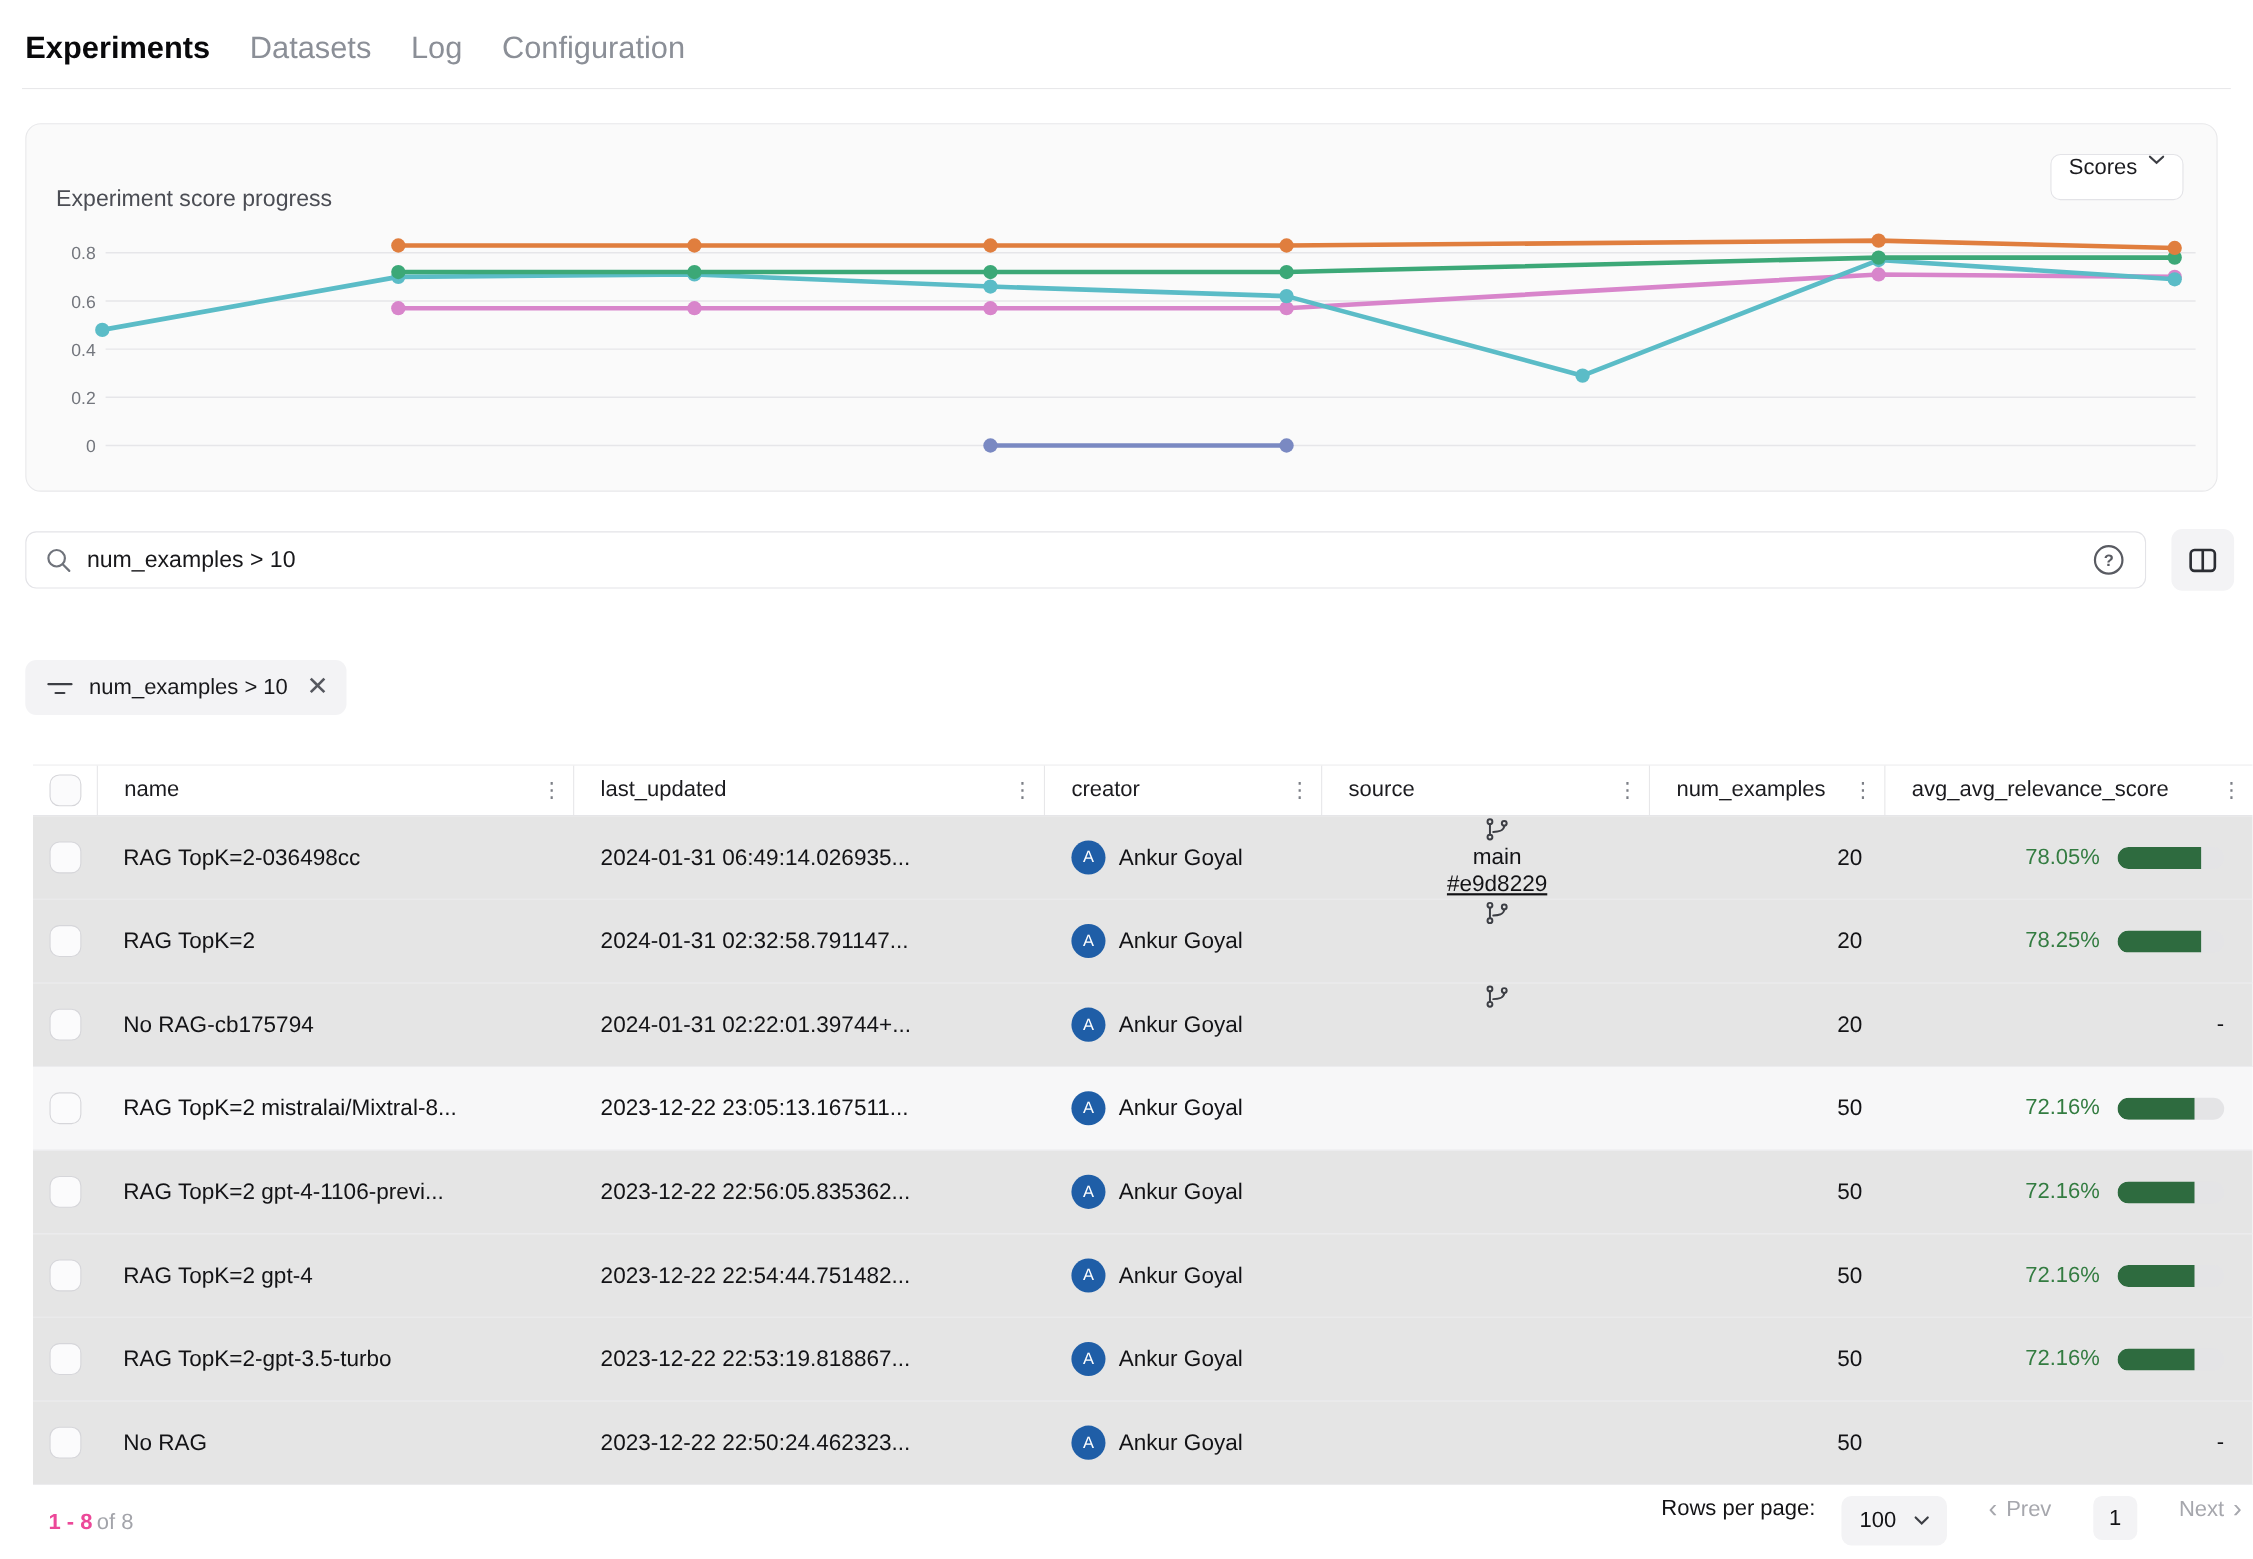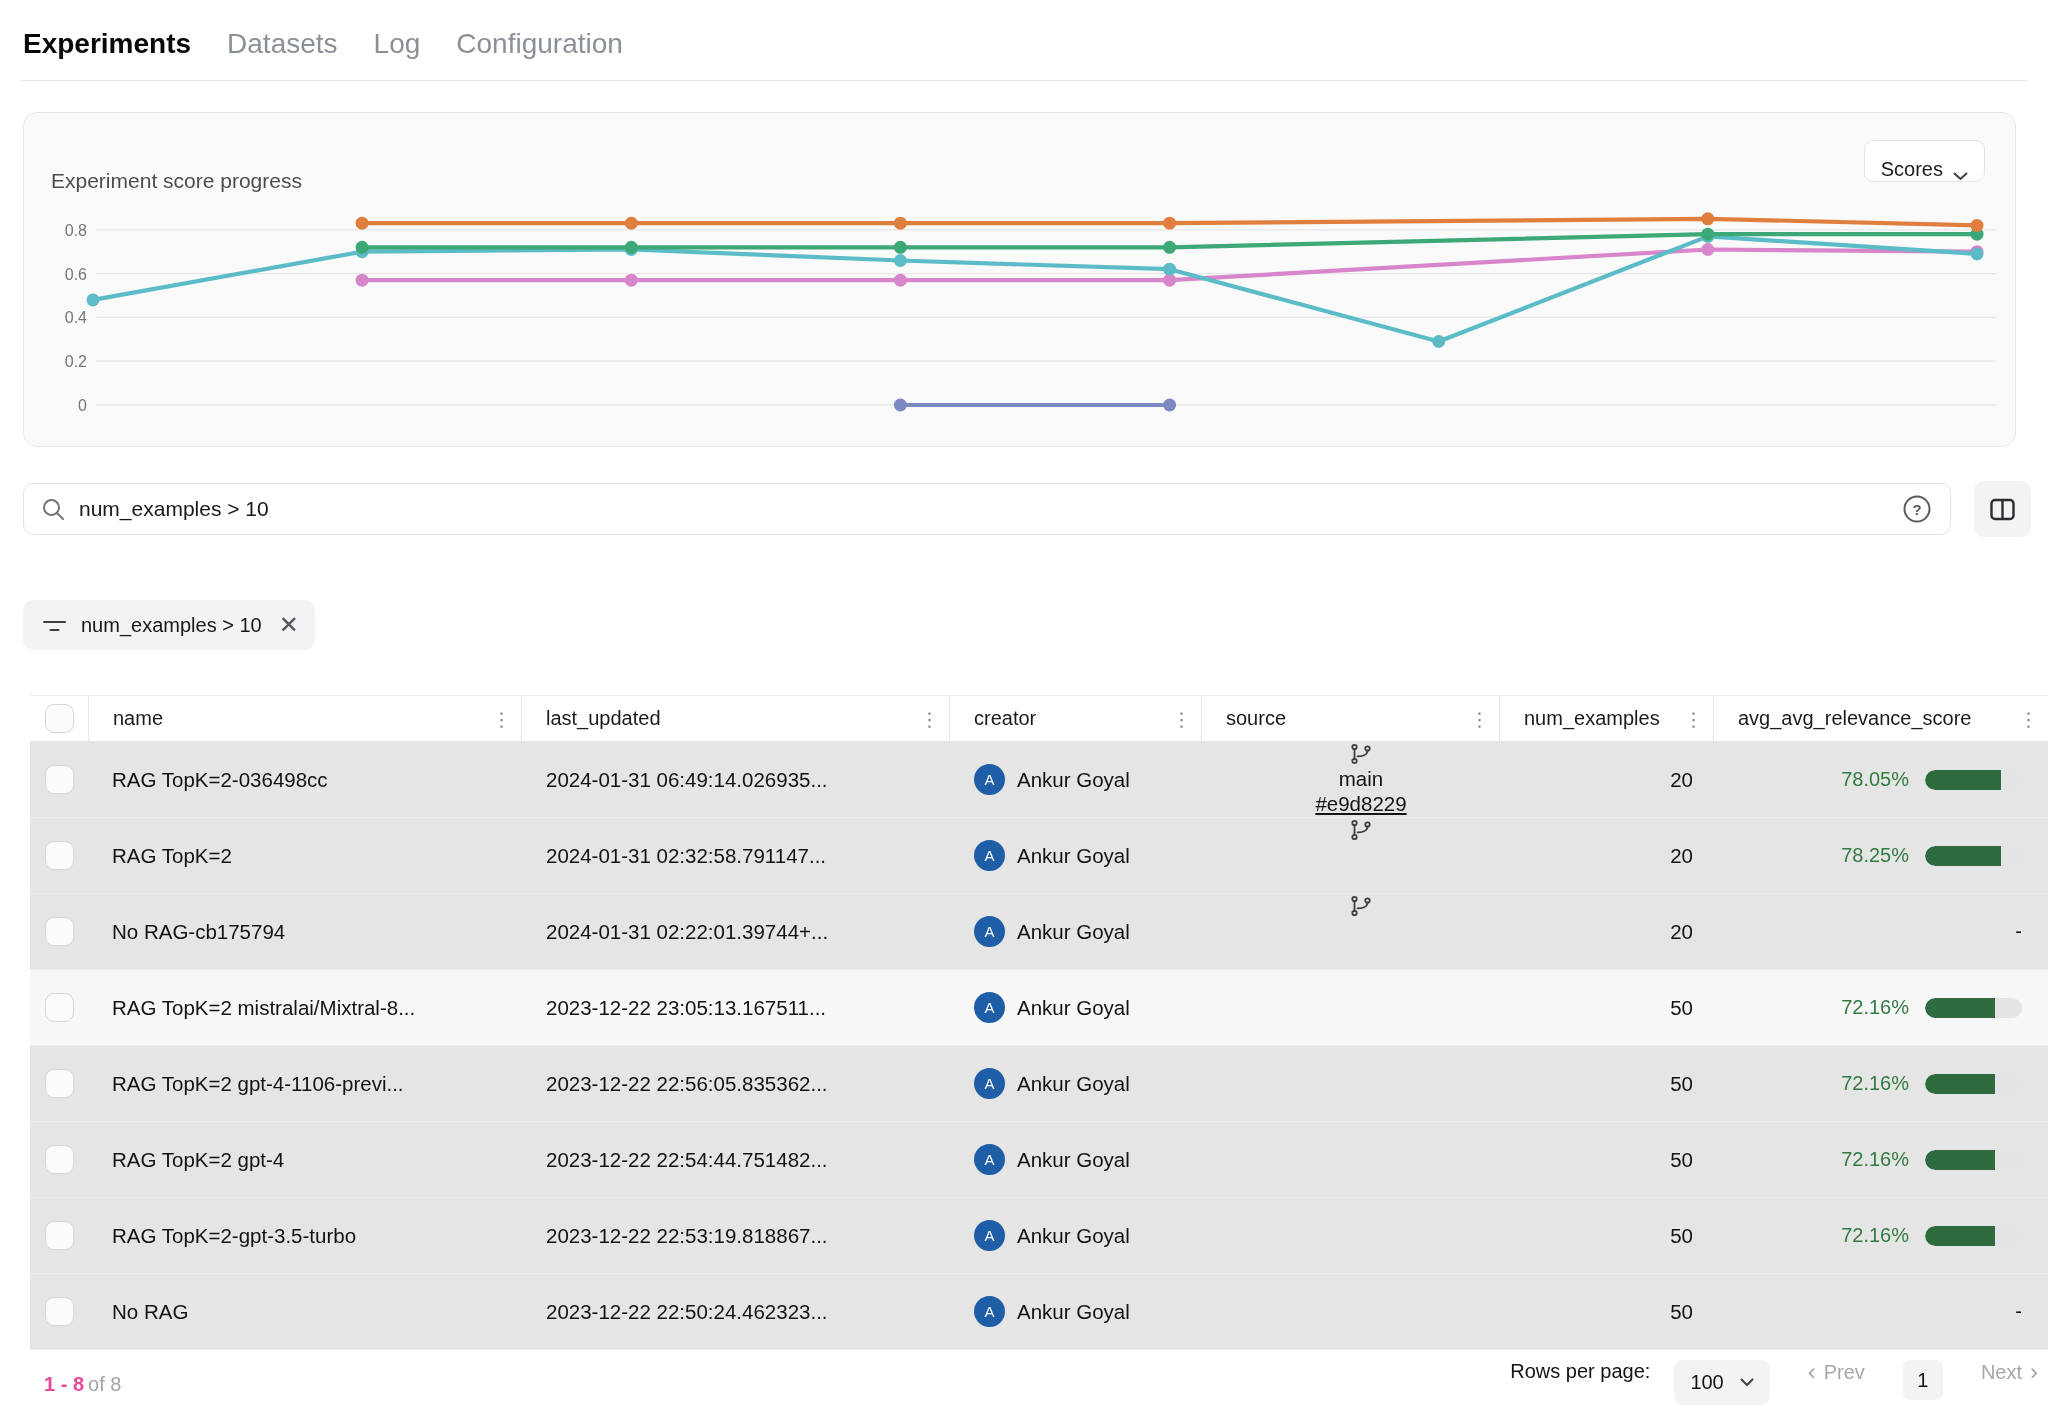--- a/index.html
+++ b/index.html
@@ -8,21 +8,21 @@
 
   
   .top-nav { position:absolute; left:23px; top:20px; height:48px; display:flex; align-items:center; gap:36px; }
   .tab { font-size:28px; color:#8b8f97; cursor:pointer; }
   .tab.active { color:#09090b; font-weight:700; }
   .nav-divider { position:absolute; left:20px; right:20px; top:80px; height:1px; background:#e8e8ea; }
 
   
   .chart-card { position:absolute; left:23px; top:112px; width:1993px; height:335px; background:#fafafa; border:1px solid #e8e8ea; border-radius:14px; }
   .chart-title { position:absolute; left:27px; top:24px; font-size:21px; color:#4b4d54;margin-top:32px; }
-  .scores-btn { position:absolute; top:27px; right:30px; height:42px; padding:0 16px; display:flex; align-items:flex-end; gap:10px; background:#fff; border:1px solid #e3e3e7; border-radius:9px; font-size:20px; color:#1b1b1f; font-family:inherit; cursor:pointer; }
+  .scores-btn { position:absolute; top:27px; right:30px; height:42px; padding:0 16px; display:flex; align-items:flex-start; gap:10px; background:#fff; border:1px solid #e3e3e7; border-radius:9px; font-size:20px; color:#1b1b1f; font-family:inherit; cursor:pointer; }
   .chart-svg { position:absolute; left:0; top:0; width:1991px; height:333px; }
 
   
   .search-box { position:absolute; left:23px; top:483px; width:1928px; height:52px; border:1px solid #e3e3e7; border-radius:10px; background:#fff; display:flex; align-items:center; padding:0 18px 0 16px; }
   .search-box svg.mag { flex:0 0 auto; margin-right:12px; }
   .search-box input { flex:1; border:none; outline:none; background:transparent; font-family:inherit; font-size:21px; color:#18181b; }
   .help-btn { flex:0 0 auto; cursor:pointer; display:flex; }
   .panel-btn { position:absolute; left:1974px; top:481px; width:57px; height:56px; border:none; border-radius:10px; background:#f3f3f5; display:flex; align-items:center; justify-content:center; cursor:pointer; }
 
   

